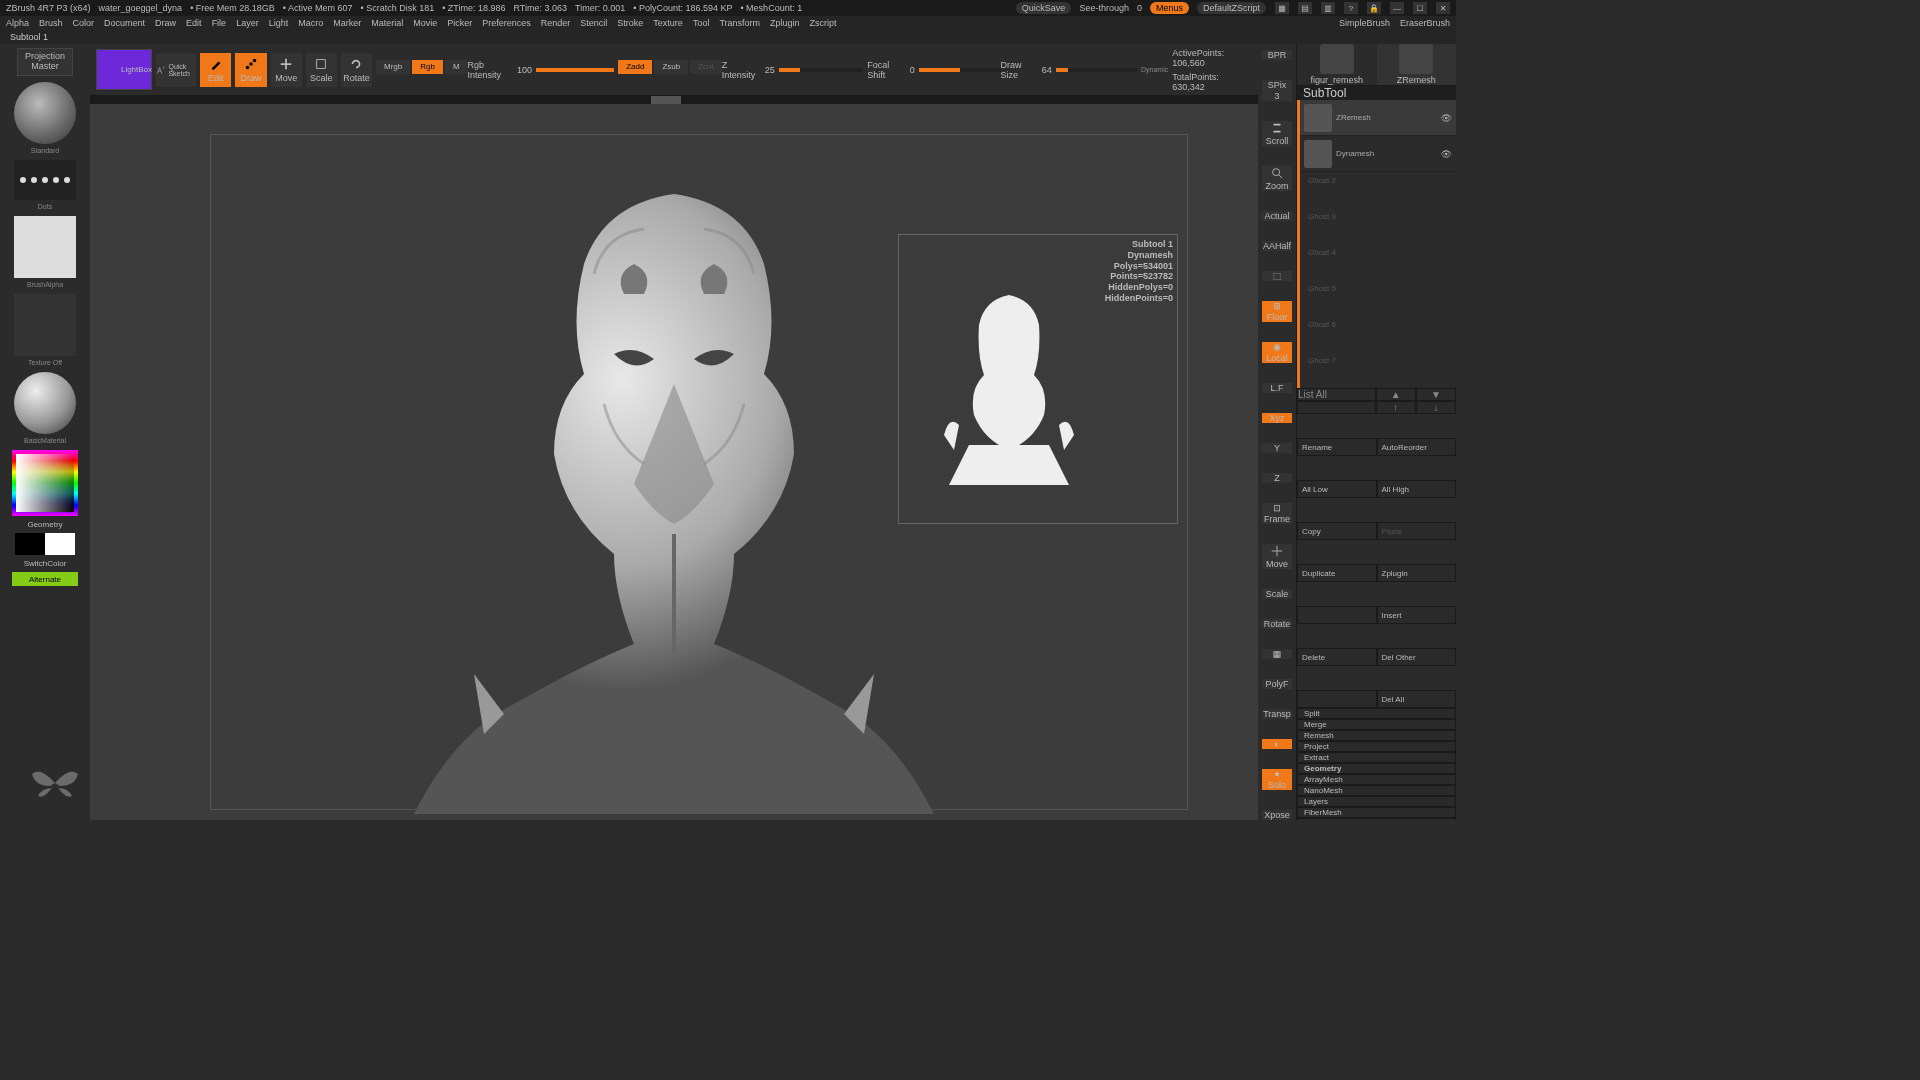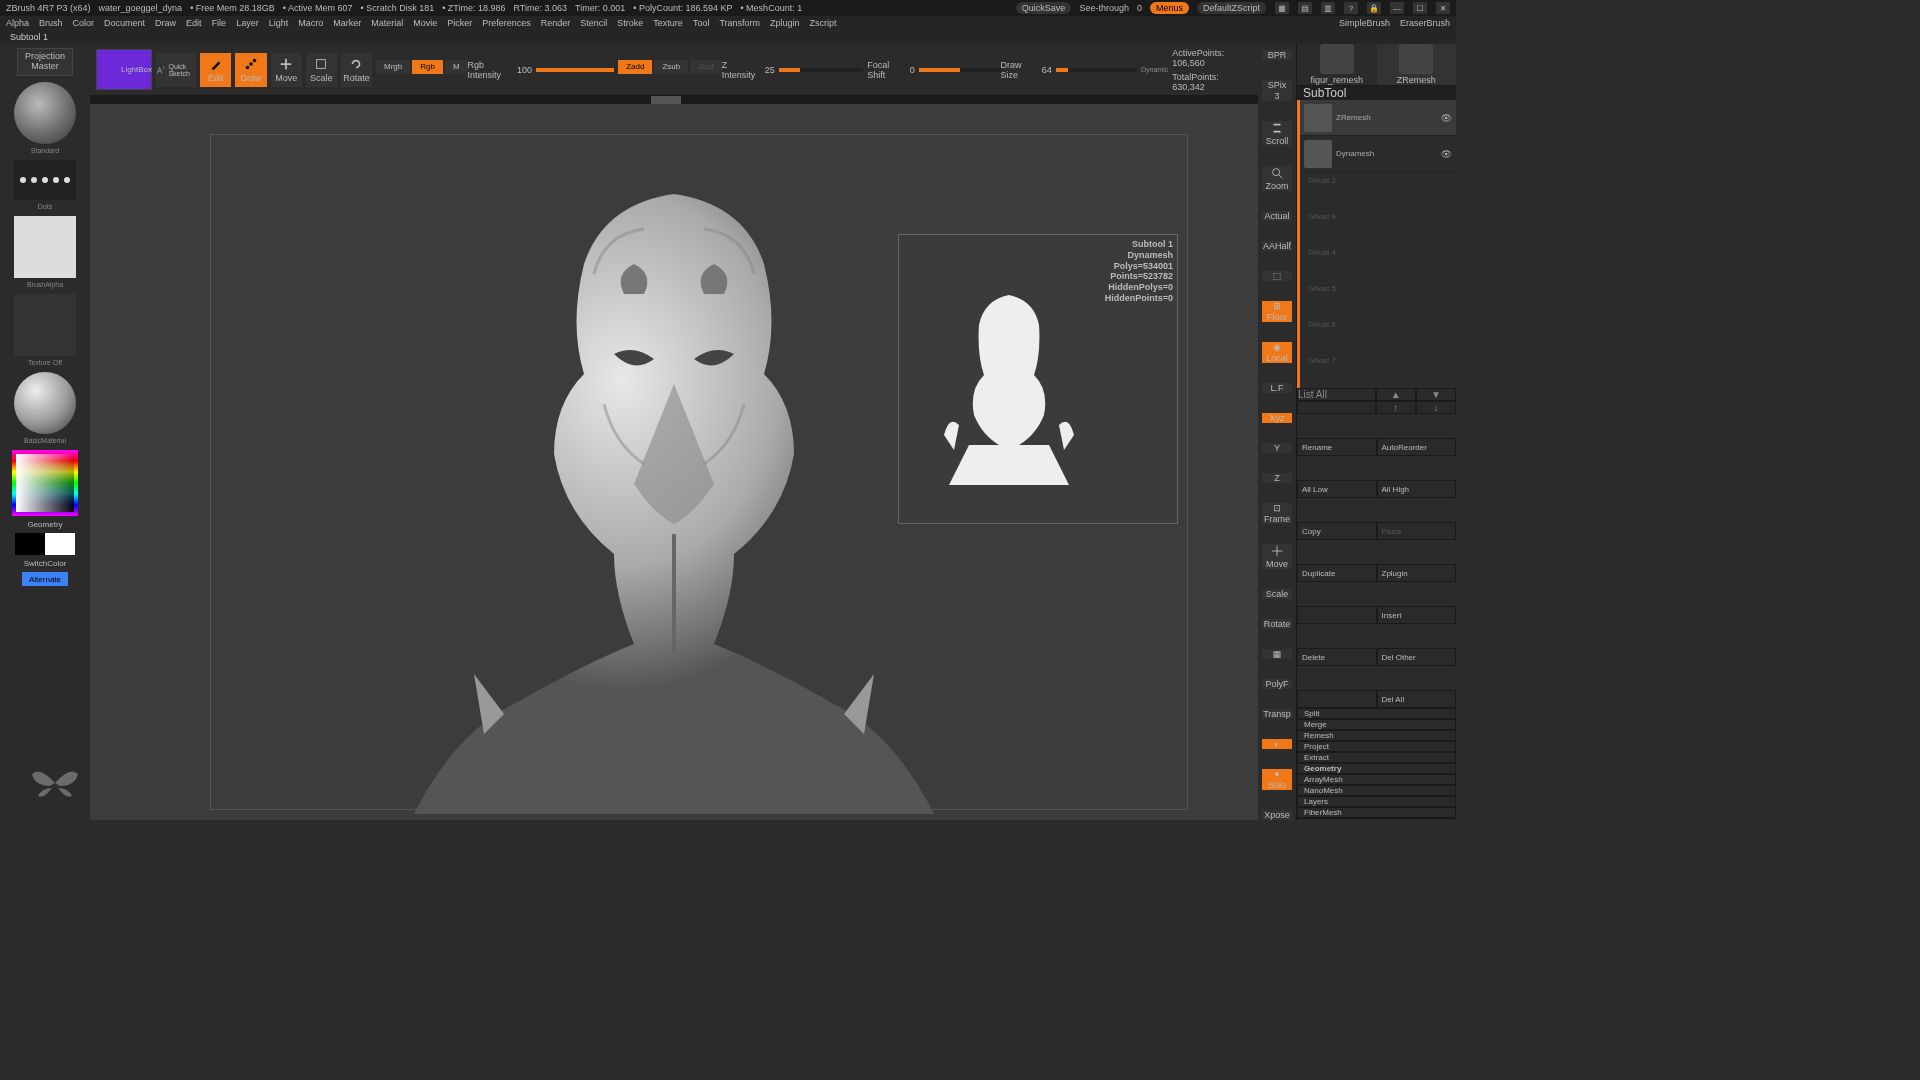--- a/index.html
+++ b/index.html
@@ -23,21 +23,21 @@
 .stroke-thumb .d { width:6px; height:6px; border-radius:50%; background:#ddd; }
 .alpha-thumb { width:62px; height:62px; background:#ddd; margin-top:4px; }
 .tex-thumb { width:62px; height:62px; background:#333; margin-top:4px; }
 .mat-thumb { width:62px; height:62px; background:radial-gradient(circle at 35% 30%,#eee,#999 55%,#333); border-radius:50%; margin-top:4px; }
 .color-picker { width:66px; height:66px; background:linear-gradient(to bottom,#f0f,#f00,#ff0,#0f0,#0ff,#00f,#f0f); position:relative; margin-top:4px; }
 .color-picker::after { content:''; position:absolute; inset:4px; background:linear-gradient(to right,#fff,transparent),linear-gradient(to bottom,transparent,#000); }
 .grad { font-size:8px; margin-top:2px; }
 .swatches { display:flex; margin-top:2px; }
 .swatches div { width:30px; height:22px; }
 .switchcol { font-size:8px; margin-top:2px; }
-.alt { width:46px; height:14px; background:#3b82f6; color:#000; font-size:8px; display:flex; align-items:center; justify-content:center; margin-top:2px; }
+.alt { width:66px; height:14px; background:#84cc16; color:#000; font-size:8px; display:flex; align-items:center; justify-content:center; margin-top:2px; }
 .center { flex:1; display:flex; flex-direction:column; }
 .toolbar { height:52px; background:#2b2b2b; display:flex; align-items:center; padding:2px 6px; gap:4px; border-bottom:1px solid #1a1a1a; }
 .qsk { width:44px; height:34px; background:#333; display:flex; align-items:center; justify-content:center; gap:3px; }
 .qsk svg { width:14px; height:14px; }
 .modebtn { width:34px; height:34px; background:#333; display:flex; flex-direction:column; align-items:center; justify-content:center; font-size:7px; gap:2px; }
 .modebtn.on { background:#f07818; color:#000; }
 .modebtn svg { width:14px; height:14px; }
 .chanbtn { height:14px; padding:0 8px; background:#333; display:flex; align-items:center; font-size:8px; }
 .chanbtn.on { background:#f07818; color:#000; }
 .chanbtn.dim { color:#555; }

